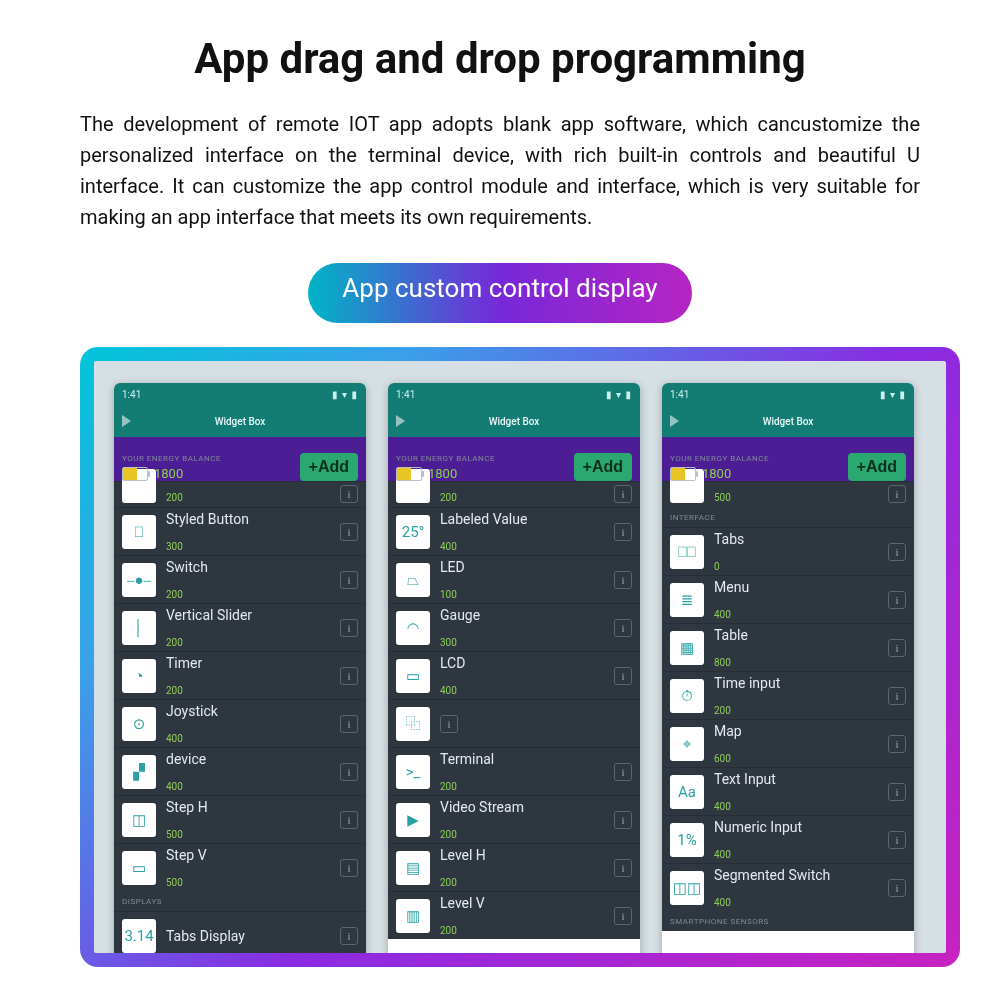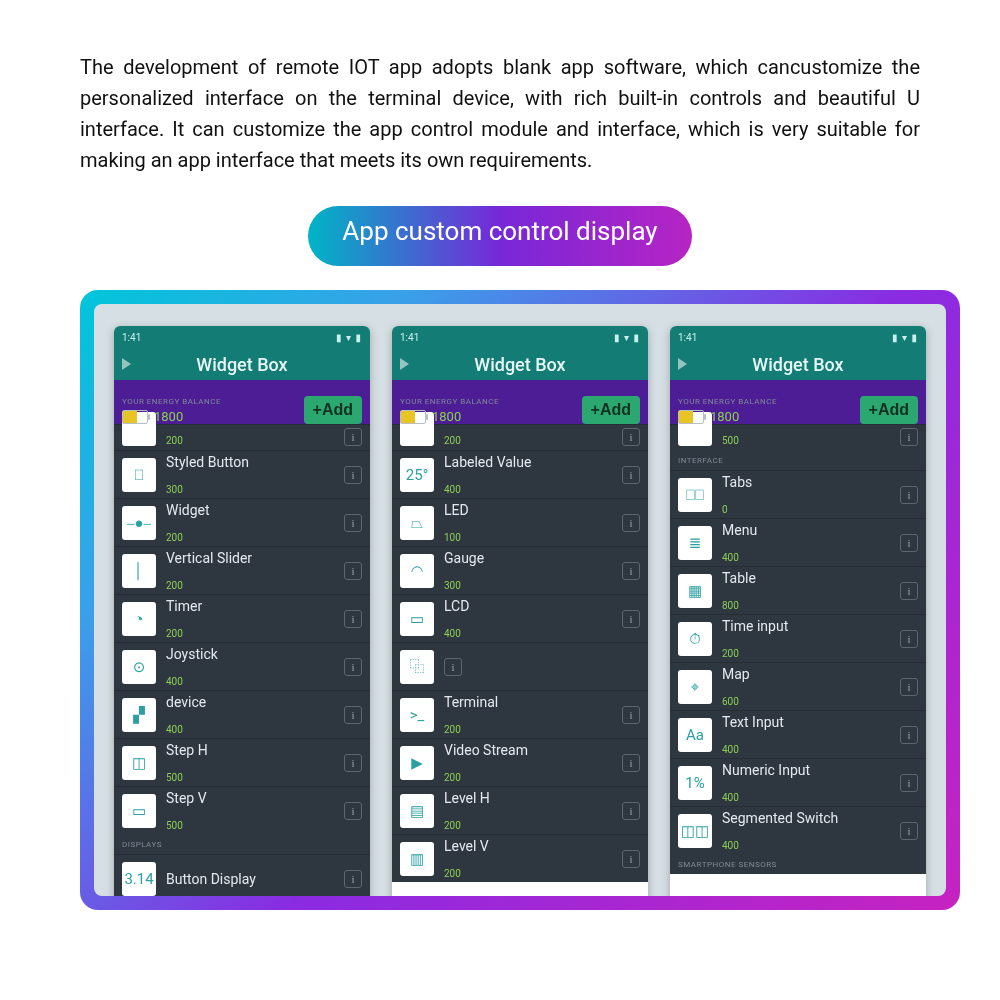--- a/index.html
+++ b/index.html
@@ -41,22 +41,22 @@
 
   .shot-wrap {
     margin: 24px auto 0 auto;
     width: 880px;
     padding: 14px;
     border-radius: 18px;
     background: linear-gradient(135deg, #00c6d9 0%, #3aa0e9 22%, #8a2be2 55%, #c722c0 100%);
   }
   .shot-inner {
     background: #d6dfe3;
-    border-radius: 8px;
-    padding: 22px 20px 0 20px;
+    border-radius: 2px;
+    padding: 22px 32px 0 20px;
     height: 592px;
     overflow: hidden;
   }
   .phones {
     display: flex;
     gap: 22px;
   }
   .phone {
     flex: 1 1 0;
     background: #ffffff;
@@ -91,21 +91,21 @@
     border-top: 6px solid transparent;
     border-bottom: 6px solid transparent;
     margin-right: auto;
   }
   .appbar-title {
     position: absolute; 
   }
   .appbar { position: relative; }
   .appbar-title {
     left: 0; right: 0; text-align: center;
-    font-size: 18px;
+    font-size: 10px;
     font-weight: 500;
     color: #e6f7f5;
   }
 
   .energy-row {
     display: flex;
     align-items: flex-end;
     height: 44px;
     padding: 0 8px;
     background: #4c1d95;
@@ -184,20 +184,21 @@
     font-size: 8px;
     letter-spacing: 0.5px;
     height: 20px;
     padding: 6px 8px 0 8px;
   }
 </style>
 </head>
 <body>
 
 <div class="page">
+  <h1 class="heading">App drag and drop programming</h1>
   <p class="desc">The development of remote IOT app adopts blank app software, which cancustomize the personalized interface on the terminal device, with rich built-in controls and beautiful U interface. It can customize the app control module and interface, which is very suitable for making an app interface that meets its own requirements.</p>
   <div class="pill">App custom control display</div>
 
   <div class="shot-wrap">
     <div class="shot-inner">
       <div class="phones" id="phones">
           <div class="phone">
             <div class="statusbar">
               <span>1:41</span>
               <span class="status-icons">▮ ▾ ▮</span>
@@ -229,21 +230,21 @@
                 <div class="row-title">Styled Button</div>
                 <div class="row-cost">300</div>
               </div>
               <div class="info">i</div>
             </div>
             <div class="row">
               <div class="thumb">
                 <span class="thumb-inner">⎯●⎯</span>
               </div>
               <div class="txtcol">
-                <div class="row-title">Widget</div>
+                <div class="row-title">Switch</div>
                 <div class="row-cost">200</div>
               </div>
               <div class="info">i</div>
             </div>
             <div class="row">
               <div class="thumb">
                 <span class="thumb-inner">│</span>
               </div>
               <div class="txtcol">
                 <div class="row-title">Vertical Slider</div>
@@ -300,21 +301,21 @@
                 <div class="row-cost">500</div>
               </div>
               <div class="info">i</div>
             </div>
             <div class="section-label">DISPLAYS</div>
             <div class="row">
               <div class="thumb">
                 <span class="thumb-inner">3.14</span>
               </div>
               <div class="txtcol">
-                <div class="row-title">Button Display</div>
+                <div class="row-title">Tabs Display</div>
               </div>
               <div class="info">i</div>
             </div>
           </div>
           <div class="phone">
             <div class="statusbar">
               <span>1:41</span>
               <span class="status-icons">▮ ▾ ▮</span>
             </div>
             <div class="appbar">

